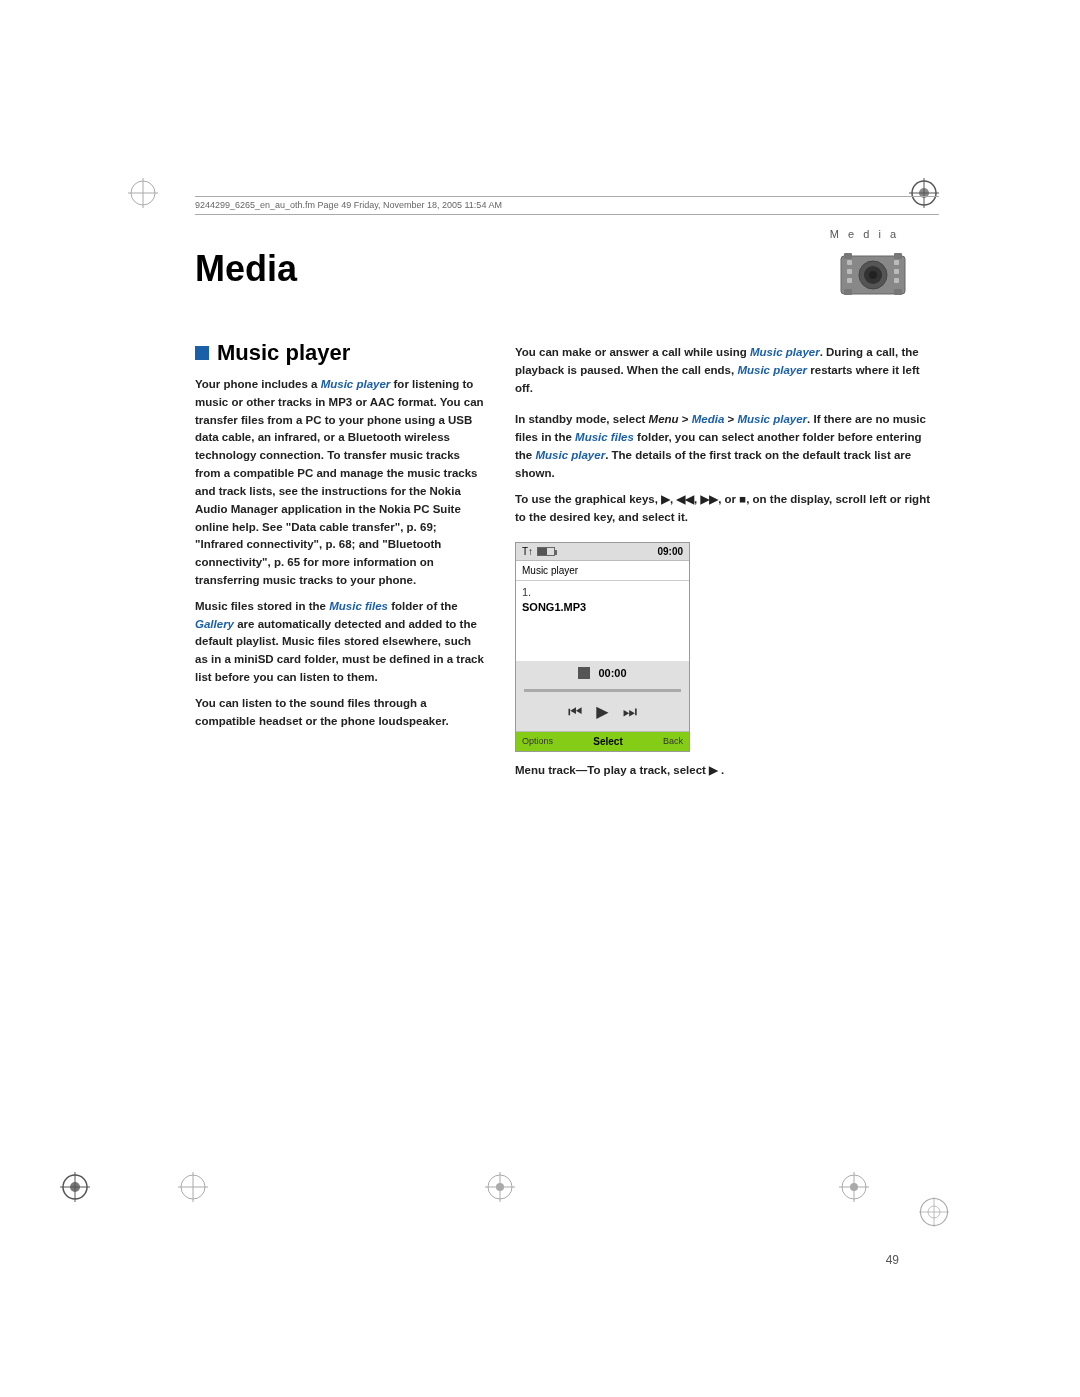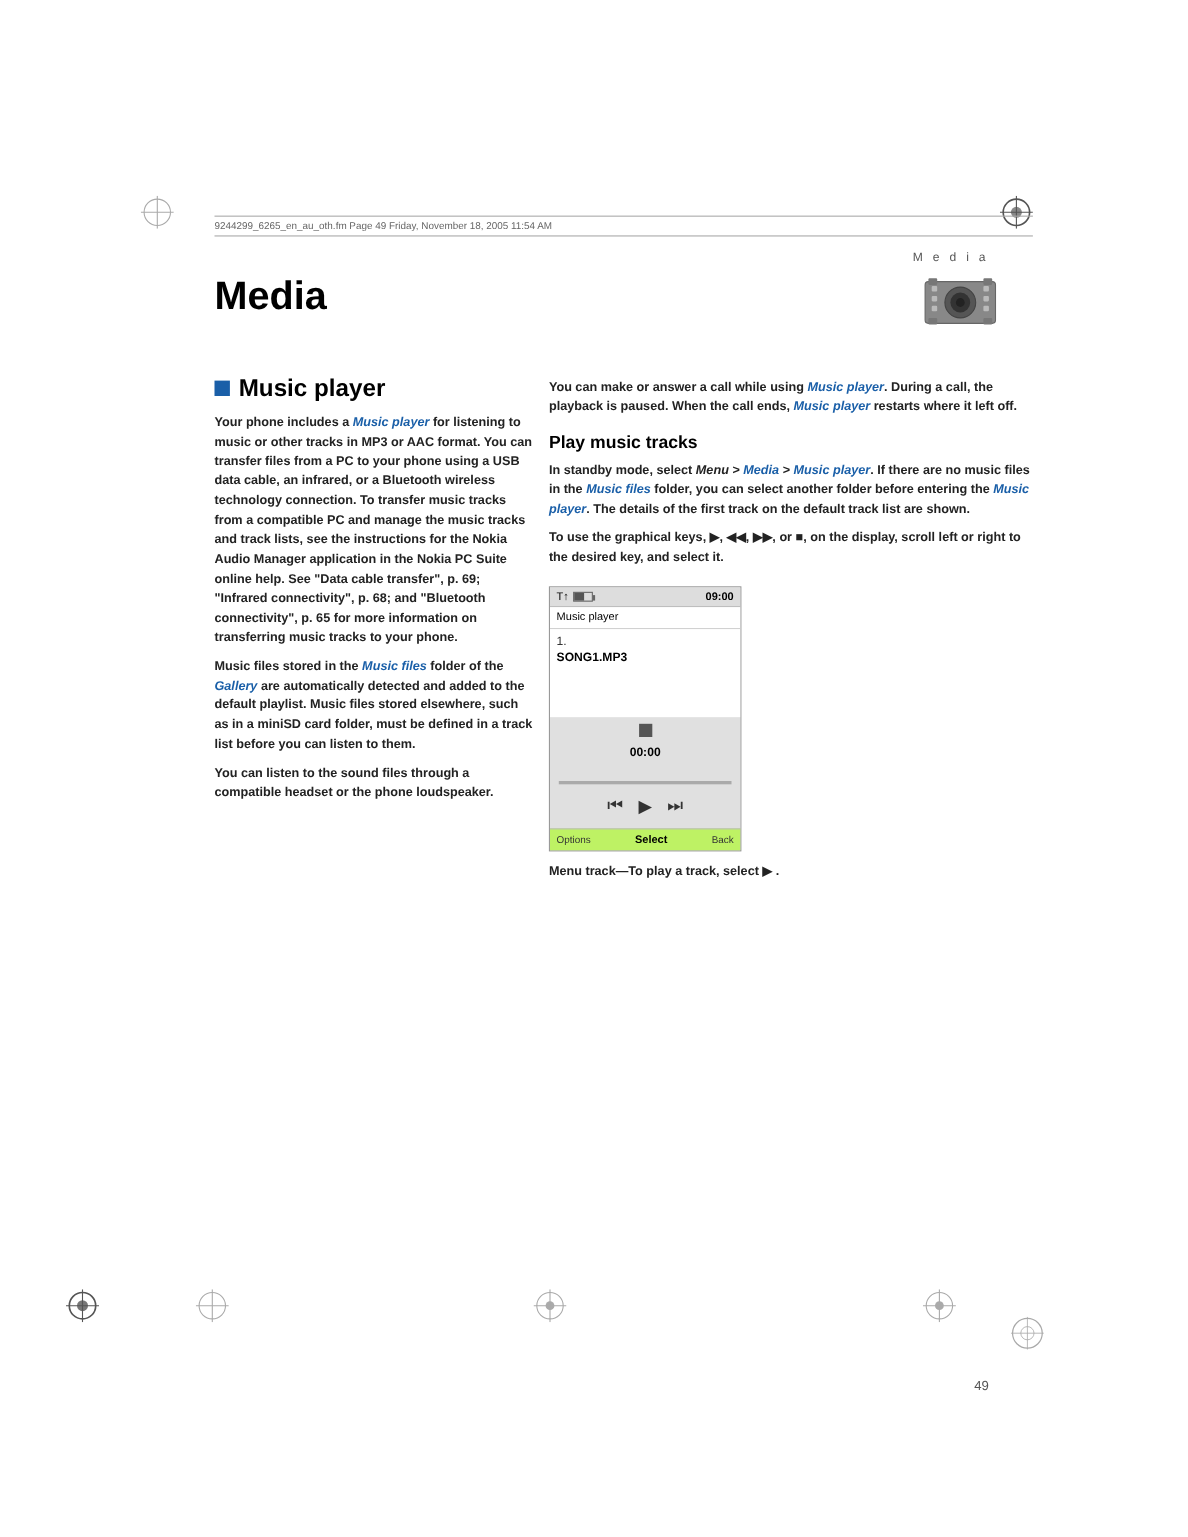--- a/index.html
+++ b/index.html
@@ -41,21 +41,21 @@
       height: 55px;
     }
 
     
     .content-area {
       position: absolute;
       top: 340px;
       left: 195px;
       right: 60px;
       display: flex;
-      gap: 14px;
+      gap: 30px;
     }
 
     .left-column {
       flex: 0 0 290px;
     }
 
     .right-column {
       flex: 1;
     }
 
@@ -156,21 +156,21 @@
       align-items: center;
       gap: 14px;
       padding: 4px 0;
     }
 
     .phone-softkeys {
       display: flex;
       justify-content: space-between;
       padding: 4px 6px;
       border-top: 1px solid #bbb;
-      background: #bef264;
+      background: #84cc16;
     }
 
     .phone-softkey {
       font-size: 9px;
       color: #333;
     }
 
     .phone-softkey.center {
       font-weight: bold;
       color: #000;
@@ -347,21 +347,20 @@
         <p>You can listen to the sound files through a compatible headset or the phone loudspeaker.</p>
       </div>
     </div>
 
     <div class="right-column">
 
       <div class="body-text" style="margin-bottom: 14px; margin-top: 4px;">
         <p>You can make or answer a call while using <span class="link">Music player</span>. During a call, the playback is paused. When the call ends, <span class="link">Music player</span> restarts where it left off.</p>
       </div>
 
-      <div class="sub-heading">Play music tracks</div>
 
       <div class="body-text" style="margin-bottom: 10px;">
         <p class="para-gap">In standby mode, select <em>Menu</em> &gt; <span class="link"><em>Media</em></span> &gt; <span class="link"><em>Music player</em></span>. If there are no music files in the <span class="link"><em>Music files</em></span> folder, you can select another folder before entering the <span class="link"><em>Music player</em></span>. The details of the first track on the default track list are shown.</p>
         <p>To use the graphical keys, ▶, ◀◀, ▶▶, or ■, on the display, scroll left or right to the desired key, and select it.</p>
       </div>
 
       <div class="phone-mockup">
 
         <div class="phone-status-bar">
           <div style="display:flex; align-items:center; gap:4px;">
@@ -382,21 +381,21 @@
           <div class="phone-track-number">
             <span>1.</span>
           </div>
           <div class="phone-track-name">
             <span>SONG1.MP3</span>
           </div>
         </div>
 
         <div style="background:#e0e0e0; padding: 6px 8px;">
 
-          <div style="display:flex; align-items:center; justify-content:center; gap:8px; margin-bottom:20px;flex-direction:column;">
+          <div style="display:flex; align-items:center; justify-content:center; gap:8px; margin-bottom:10px;">
             <div style="width:12px; height:12px; background:#555;"></div>
             <span style="font-size:11px; font-weight:bold; color:#000;">00:00</span>
           </div>
 
           <div style="height:3px; background:#aaa; margin-bottom:6px;">
             <div style="height:100%; width:0%; background:#555;"></div>
           </div>
 
           <div class="phone-controls">
             <span style="font-size:16px; color:#333;">⏮</span>

